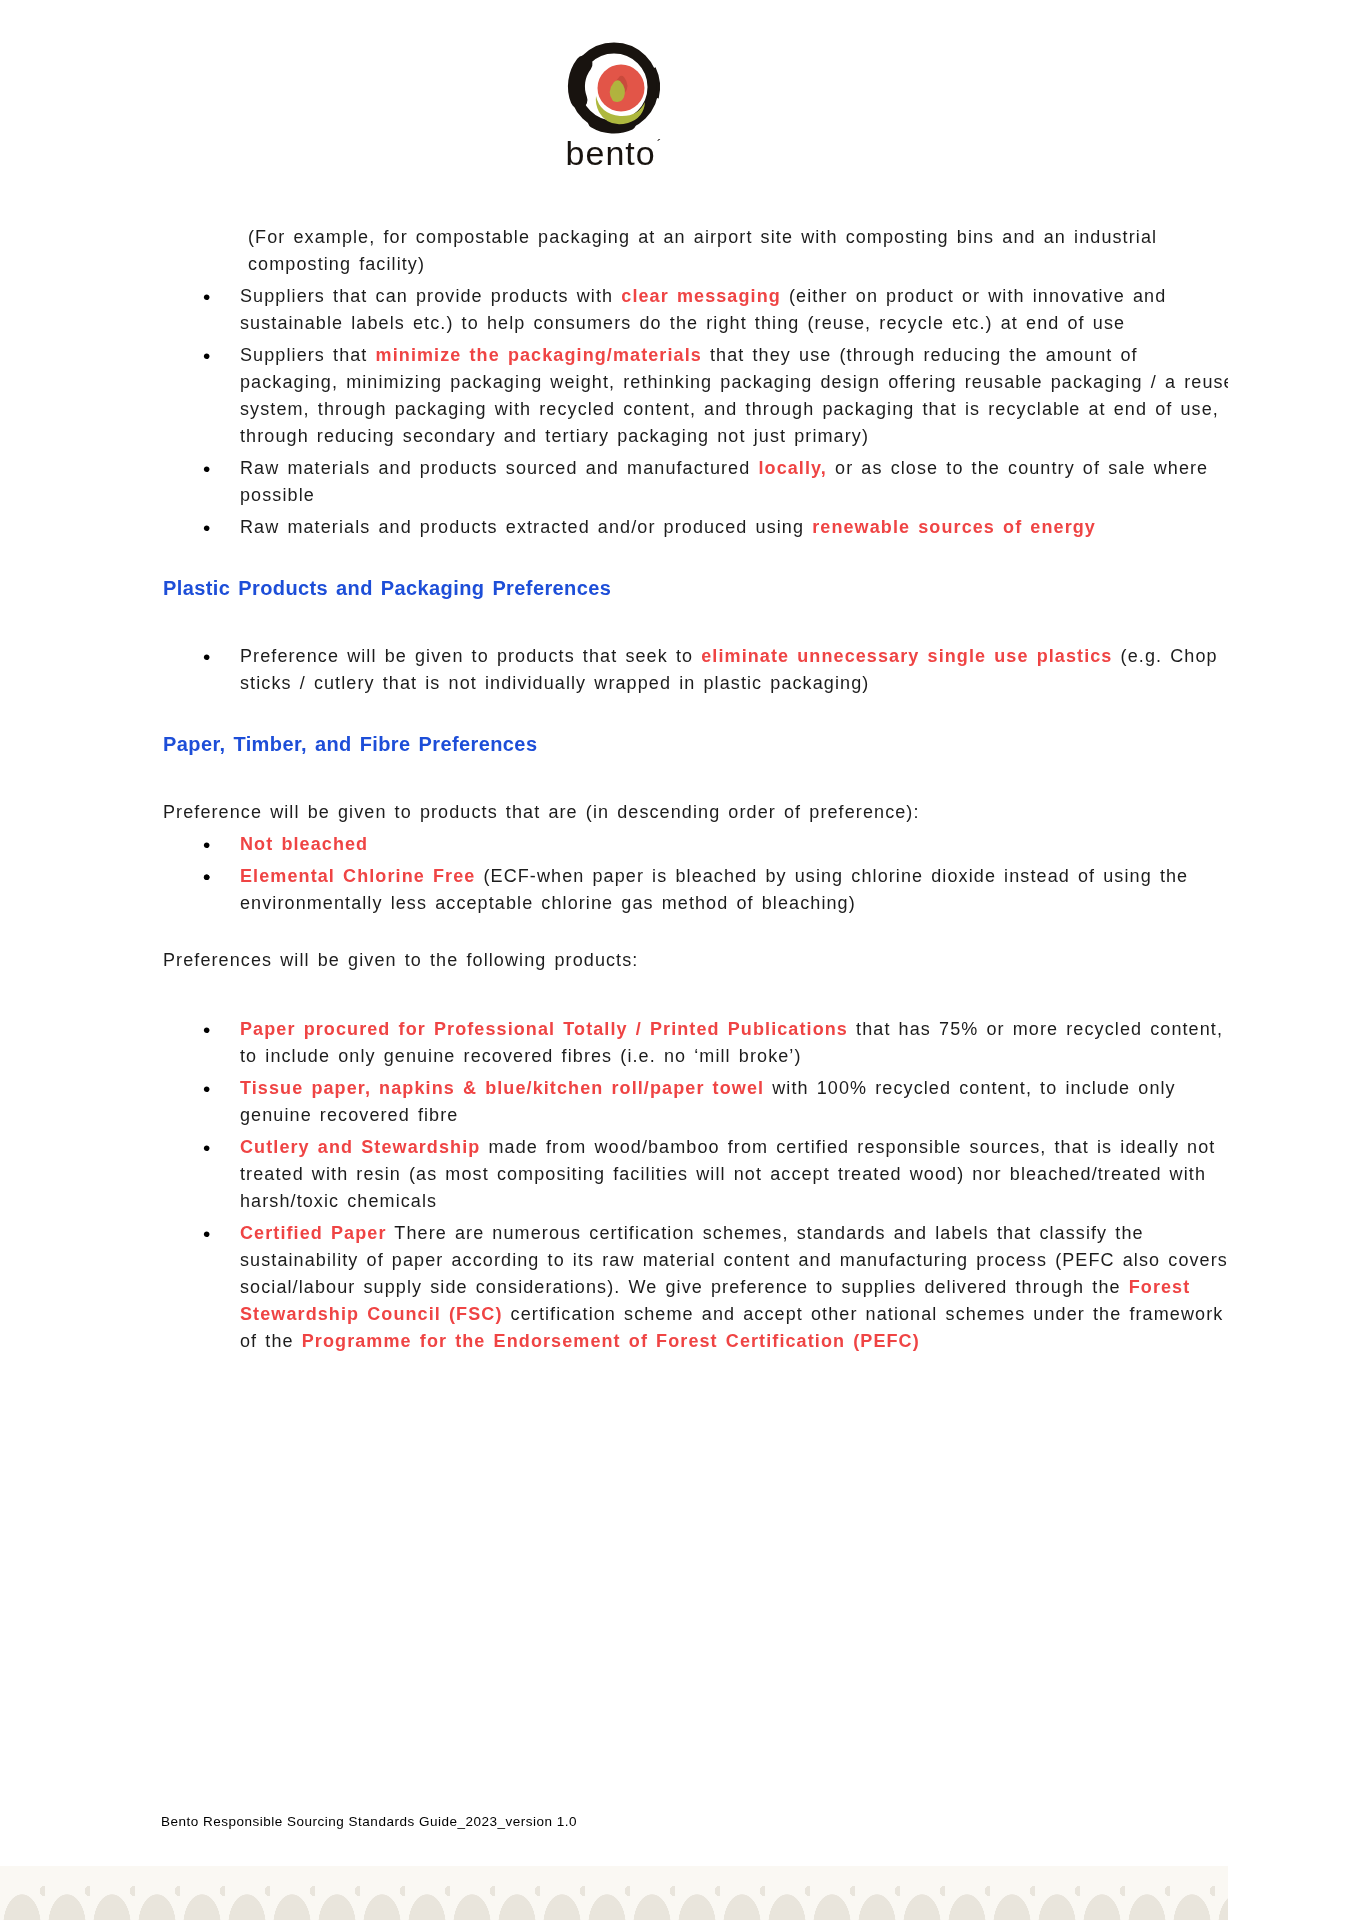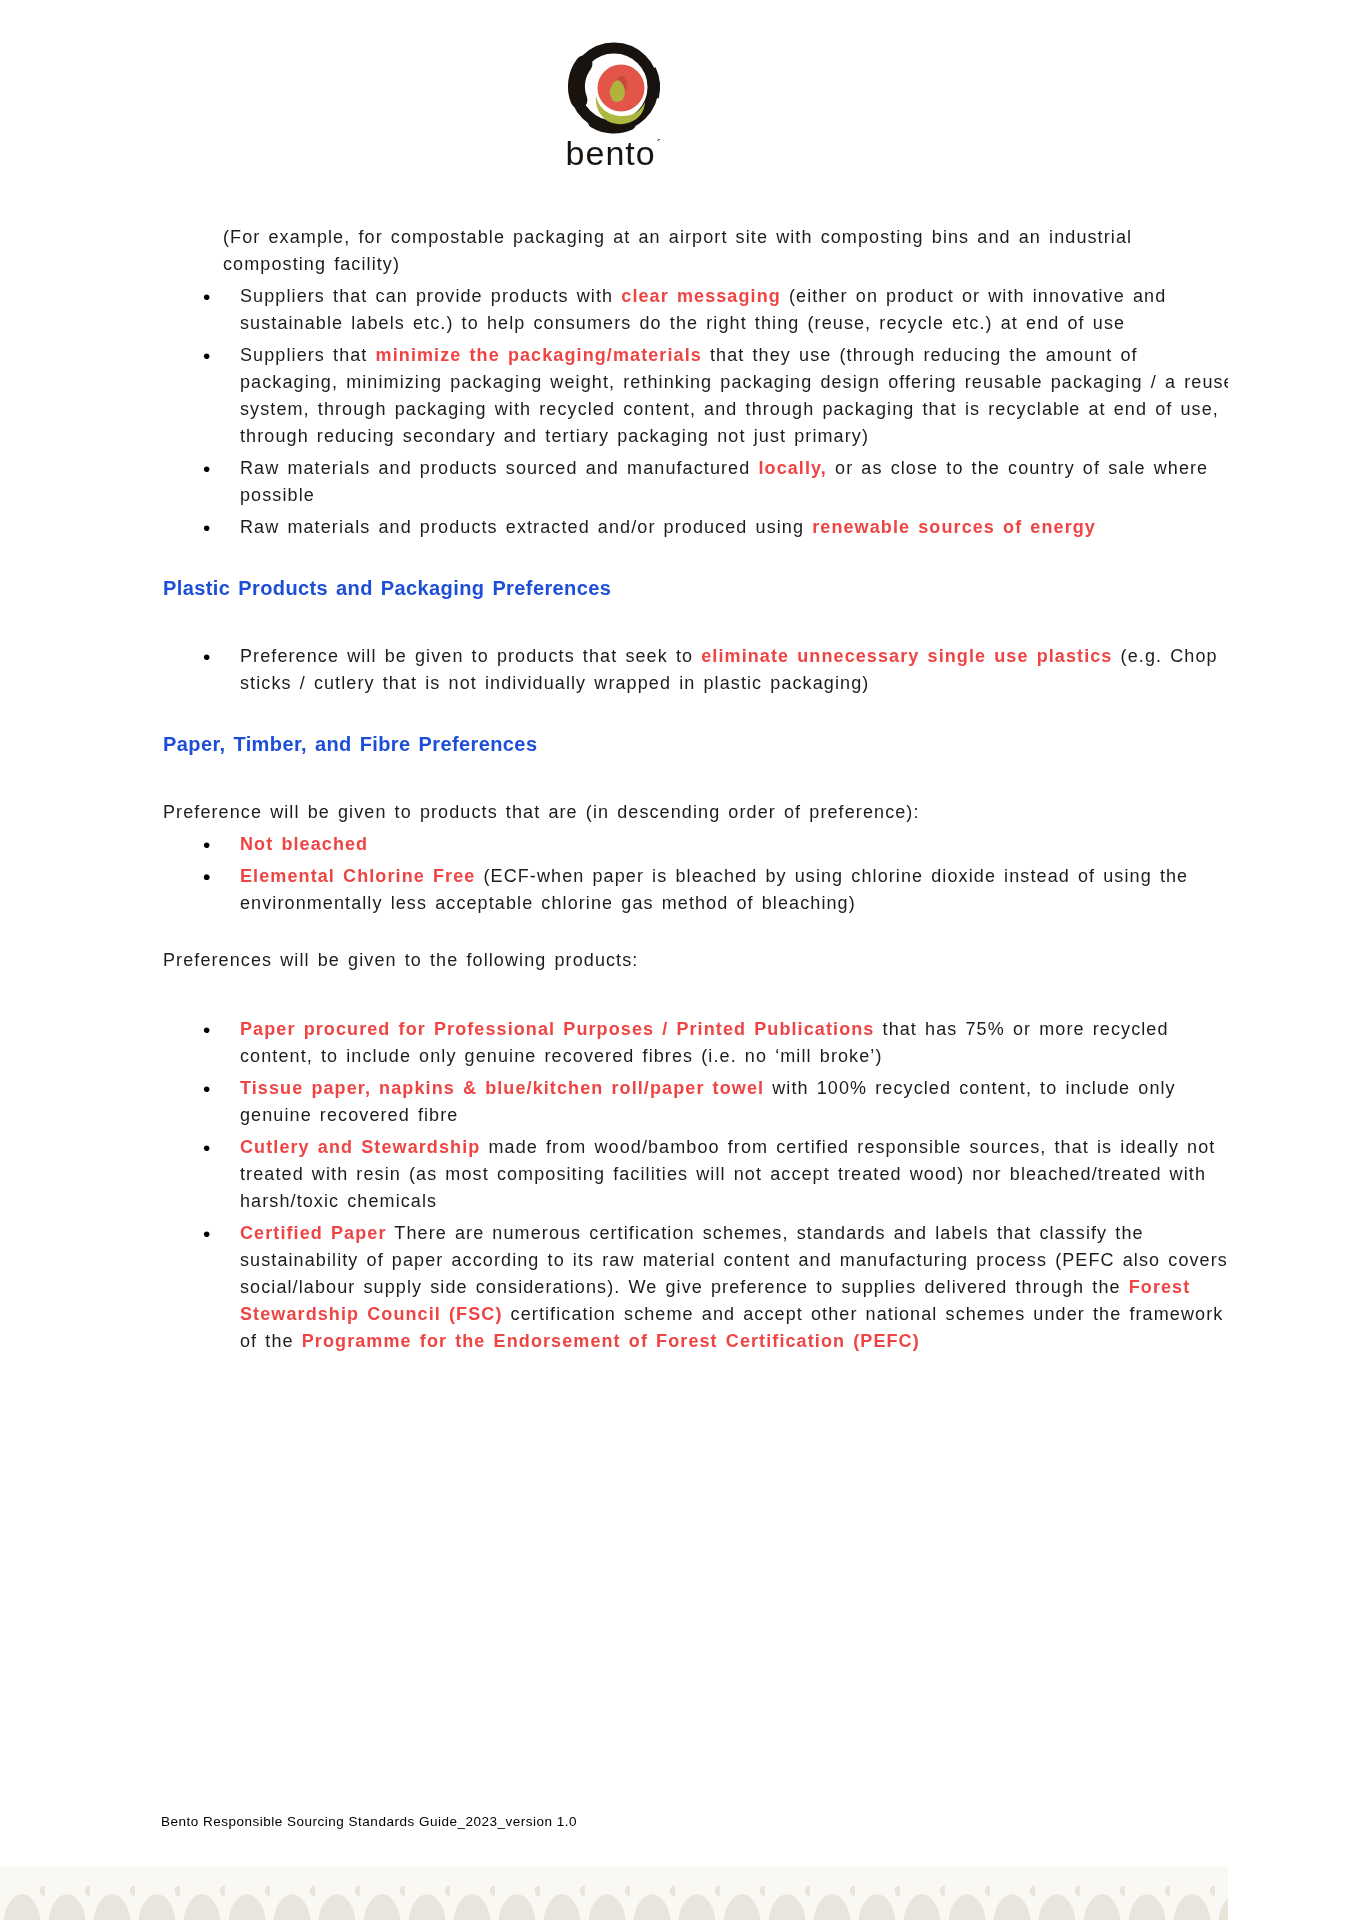--- a/index.html
+++ b/index.html
@@ -10,21 +10,21 @@
   .logo{position:absolute;top:38px;left:0;right:0;display:flex;flex-direction:column;align-items:center;}
   .logo svg{width:102px;height:100px;display:block;}
   .brand{font-size:34px;letter-spacing:1px;color:#18130f;line-height:1;margin-top:-2px;display:flex;align-items:flex-start;}
   .brand .tm{font-size:14px;margin-top:2px;margin-left:1px;}
 
   
   #blocks{position:absolute;top:224px;left:163px;width:1072px;
           font-size:18px;line-height:27px;letter-spacing:1.1px;word-spacing:2px;}
   .blk{margin:0;}
   .blk .txt strong{font-weight:700;color:#ef4444;}
-  .blk-continuation{margin-left:60px;}
+  .blk-continuation{margin-left:85px;}
   .blk-bullet{position:relative;margin-left:77px;margin-top:5px;}
   .blk-bullet .dot{position:absolute;left:-37px;top:0;font-size:21px;line-height:27px;color:#000;}
   .blk-heading{margin:34px 0 41px 0;font-size:20px;font-weight:700;letter-spacing:0.4px;color:#1d4ed8;line-height:27px;}
   .blk-paragraph{margin-top:30px;}
   #blocks > .blk:first-child{margin-top:0;}
   #blocks > .blk:nth-child(13){margin-bottom:42px;}
 
   
   .footer{position:absolute;left:161px;top:1814px;font-size:13.5px;letter-spacing:0.5px;color:#000000;}
 
@@ -68,21 +68,21 @@
       <div class="blk blk-bullet"><span class="dot">•</span><span class="txt"><span>Raw materials and products sourced and manufactured </span><strong>locally,</strong><span> or as close to the country of sale where possible</span></span></div>
       <div class="blk blk-bullet"><span class="dot">•</span><span class="txt"><span>Raw materials and products extracted and/or produced using </span><strong>renewable sources of energy</strong></span></div>
       <div class="blk blk-heading"><span class="txt"><span>Plastic Products and Packaging Preferences</span></span></div>
       <div class="blk blk-bullet"><span class="dot">•</span><span class="txt"><span>Preference will be given to products that seek to </span><strong>eliminate unnecessary single use plastics</strong><span> (e.g. Chop sticks / cutlery that is not individually wrapped in plastic packaging)</span></span></div>
       <div class="blk blk-heading"><span class="txt"><span>Paper, Timber, and Fibre Preferences</span></span></div>
       <div class="blk blk-paragraph"><span class="txt"><span>Preference will be given to products that are (in descending order of preference):</span></span></div>
       <div class="blk blk-bullet"><span class="dot">•</span><span class="txt"><strong>Not bleached</strong></span></div>
       <div class="blk blk-bullet"><span class="dot">•</span></div>
       <div class="blk blk-bullet"><span class="dot">•</span><span class="txt"><strong>Elemental Chlorine Free</strong><span> (ECF-when paper is bleached by using chlorine dioxide instead of using the environmentally less acceptable chlorine gas method of bleaching)</span></span></div>
       <div class="blk blk-paragraph"><span class="txt"><span>Preferences will be given to the following products:</span></span></div>
-      <div class="blk blk-bullet"><span class="dot">•</span><span class="txt"><strong>Paper procured for Professional Purposes / Printed Publications</strong><span> that has 75% or more recycled content, to include only genuine recovered fibres (i.e. no ‘mill broke’)</span></span></div>
+      <div class="blk blk-bullet"><span class="dot">•</span><span class="txt"><strong>Paper procured for Professional Totally / Printed Publications</strong><span> that has 75% or more recycled content, to include only genuine recovered fibres (i.e. no ‘mill broke’)</span></span></div>
       <div class="blk blk-bullet"><span class="dot">•</span><span class="txt"><strong>Tissue paper, napkins &amp; blue/kitchen roll/paper towel</strong><span> with 100% recycled content, to include only genuine recovered fibre</span></span></div>
       <div class="blk blk-bullet"><span class="dot">•</span><span class="txt"><strong>Cutlery and Stewardship</strong><span> made from wood/bamboo from certified responsible sources, that is ideally not treated with resin (as most compositing facilities will not accept treated wood) nor bleached/treated with harsh/toxic chemicals</span></span></div>
       <div class="blk blk-bullet"><span class="dot">•</span><span class="txt"><strong>Certified Paper</strong><span> There are numerous certification schemes, standards and labels that classify the sustainability of paper according to its raw material content and manufacturing process (PEFC also covers social/labour supply side considerations). We give preference to supplies delivered through the </span><strong>Forest Stewardship Council (FSC)</strong><span> certification scheme and accept other national schemes under the framework of the </span><strong>Programme for the Endorsement of Forest Certification (PEFC)</strong></span></div>
     </main>
 
   <footer class="footer">Bento Responsible Sourcing Standards Guide_2023_version 1.0</footer>
 
   <div class="deco"></div>
 
 </div>

